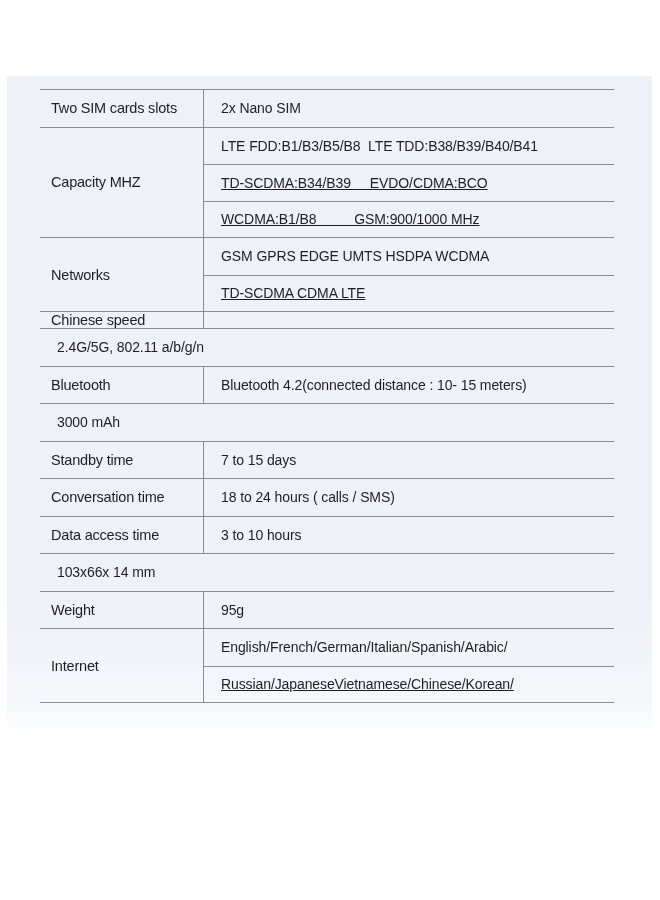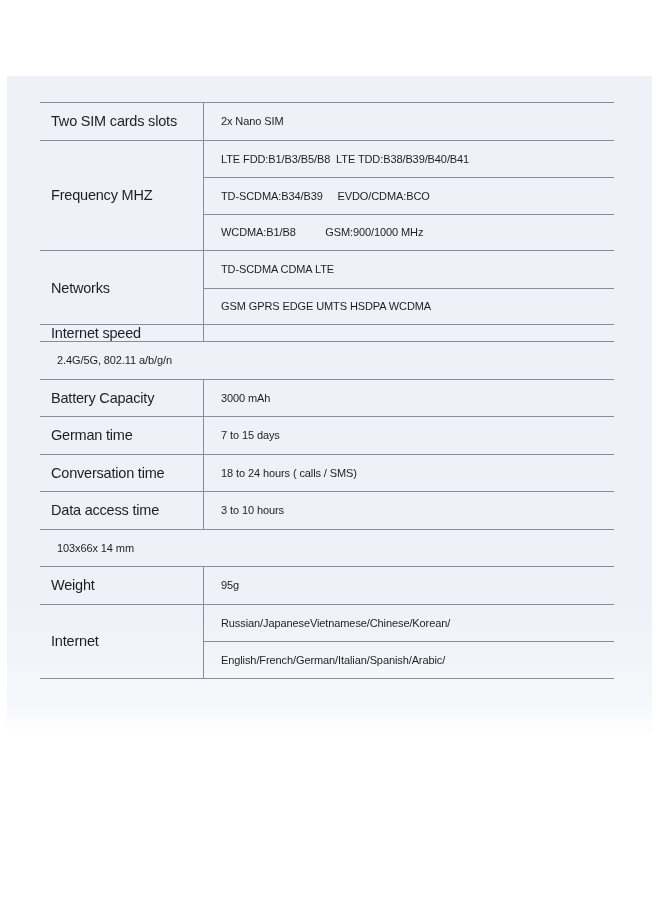--- a/index.html
+++ b/index.html
@@ -19,21 +19,21 @@
     position: absolute;
     left: 7px;
     top: 76px;
     width: 645px;
     height: 660px;
     background: linear-gradient(to bottom, #eef1f8 0%, #eef1f8 80%, #f6f7fa 95%, #ffffff 100%);
   }
   .spec-table {
     position: absolute;
     left: 40px;
-    top: 102px;
+    top: 89px;
     width: 574px;
     border-collapse: collapse;
     border-top: 1.5px solid #8a8d95;
     text-align: right;
   }
   .spec-row {
     position: relative;
     display: flex;
     border-bottom: 1.5px solid #8a8d95;
   }
@@ -53,80 +53,86 @@
     flex: 1;
     display: flex;
     flex-direction: column;
   }
   .spec-value {
     height: 36.5px;
     display: flex;
     align-items: center;
     padding-left: 17px;
     box-sizing: border-box;
-    font-size: 11px;
+    font-size: 14px;
     color: #1e1e24;
     white-space: pre;
     letter-spacing: -0.1px;
   }
   .spec-value + .spec-value {
     border-top: 1.5px solid #8a8d95;
+    text-decoration: underline;
   }
 </style>
 </head>
 <body>
 
 <div class="panel"></div>
 
 <div class="spec-table">
 
   <div class="spec-row">
     <div class="spec-label">Two SIM cards slots</div>
     <div class="spec-values">
       <div class="spec-value">2x Nano SIM</div>
     </div>
   </div>
 
   <div class="spec-row">
-    <div class="spec-label">Frequency MHZ</div>
+    <div class="spec-label">Capacity MHZ</div>
     <div class="spec-values">
       <div class="spec-value">LTE FDD:B1/B3/B5/B8  LTE TDD:B38/B39/B40/B41</div>
       <div class="spec-value">TD-SCDMA:B34/B39     EVDO/CDMA:BCO</div>
       <div class="spec-value">WCDMA:B1/B8          GSM:900/1000 MHz</div>
     </div>
   </div>
 
   <div class="spec-row">
     <div class="spec-label">Networks</div>
     <div class="spec-values">
+      <div class="spec-value">GSM GPRS EDGE UMTS HSDPA WCDMA</div>
       <div class="spec-value">TD-SCDMA CDMA LTE</div>
-      <div class="spec-value">GSM GPRS EDGE UMTS HSDPA WCDMA</div>
     </div>
   </div>
 
   <div class="spec-row">
-    <div class="spec-label">Internet speed</div>
+    <div class="spec-label">Chinese speed</div>
   </div>
 
   <div class="spec-row">
     <div class="spec-values">
       <div class="spec-value">2.4G/5G, 802.11 a/b/g/n</div>
     </div>
   </div>
 
+  <div class="spec-row">
+    <div class="spec-label">Bluetooth</div>
+    <div class="spec-values">
+      <div class="spec-value">Bluetooth 4.2(connected distance : 10- 15 meters)</div>
+    </div>
+  </div>
 
   <div class="spec-row">
-    <div class="spec-label">Battery Capacity</div>
     <div class="spec-values">
       <div class="spec-value">3000 mAh</div>
     </div>
   </div>
 
   <div class="spec-row">
-    <div class="spec-label">German time</div>
+    <div class="spec-label">Standby time</div>
     <div class="spec-values">
       <div class="spec-value">7 to 15 days</div>
     </div>
   </div>
 
   <div class="spec-row">
     <div class="spec-label">Conversation time</div>
     <div class="spec-values">
       <div class="spec-value">18 to 24 hours ( calls / SMS)</div>
     </div>
@@ -148,18 +154,18 @@
   <div class="spec-row">
     <div class="spec-label">Weight</div>
     <div class="spec-values">
       <div class="spec-value">95g</div>
     </div>
   </div>
 
   <div class="spec-row">
     <div class="spec-label">Internet</div>
     <div class="spec-values">
+      <div class="spec-value">English/French/German/Italian/Spanish/Arabic/</div>
       <div class="spec-value">Russian/JapaneseVietnamese/Chinese/Korean/</div>
-      <div class="spec-value">English/French/German/Italian/Spanish/Arabic/</div>
     </div>
   </div>
 
 </div>
 
 </body></html>

